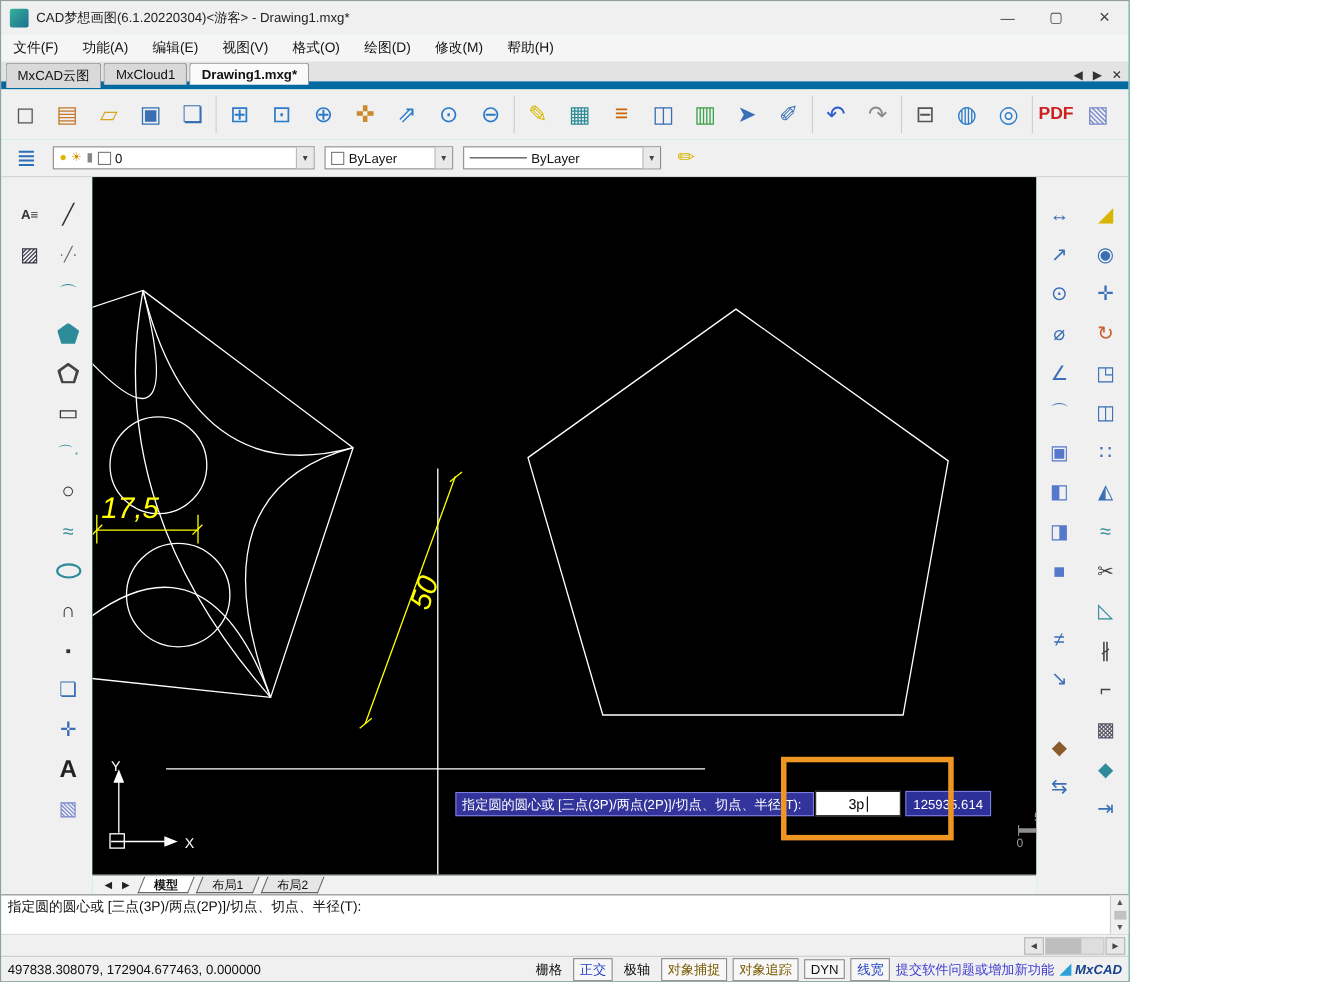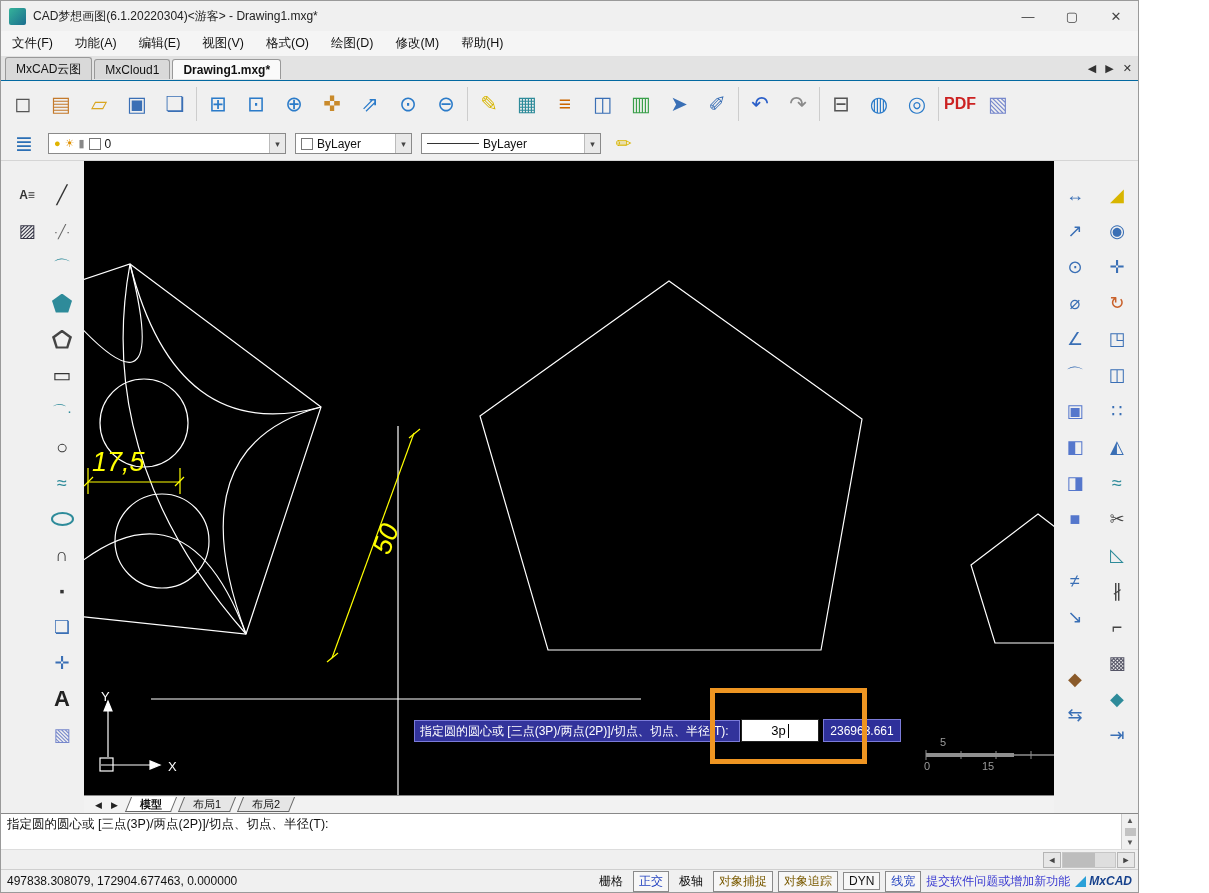--- a/index.html
+++ b/index.html
@@ -1,29 +1,29 @@
 <!DOCTYPE html>
 <html><head>
 <meta charset="utf-8">
 <style>
 *{margin:0;padding:0;box-sizing:border-box}
 html,body{width:1209px;height:893px}
 body{font-family:"Liberation Sans","DejaVu Sans",sans-serif;font-size:12px;color:#111}
-.app{width:1139px;height:893px;background:#5eead4;display:flex;flex-direction:column;overflow:hidden;border:1px solid #9a9a9a;position:relative}
+.app{width:1027px;height:893px;background:#5eead4;display:flex;flex-direction:column;overflow:hidden;border:1px solid #9a9a9a;position:relative}
 
 .titlebar{height:30px;flex:0 0 auto;display:flex;align-items:center;padding-left:8px;background:#f0f0f0}
 .app-ico{width:17px;height:17px;border-radius:2px;background:linear-gradient(135deg,#35b39a 0%,#1b6e8f 100%);margin-right:7px}
 .title-text{font-size:12px;color:#222}
 .win-controls{margin-left:auto;display:flex}
 .win-btn{width:44px;height:30px;display:flex;align-items:center;justify-content:center;font-size:13px;color:#444}
 
 .menubar{height:26px;flex:0 0 auto;display:flex;align-items:center;background:#f5f5f5;border-bottom:1px solid #e2e2e2}
 .menu-item{padding:0 11px;height:100%;display:flex;align-items:center;font-size:12.5px}
 
-.tabbar{height:24px;flex:0 0 auto;background:#e3e3e3;display:flex;align-items:center;padding-left:4px;position:relative;border-bottom:1px solid #0369a1}
+.tabbar{height:24px;flex:0 0 auto;background:#e3e3e3;display:flex;align-items:flex-start;padding-left:4px;position:relative;border-bottom:7px solid #0369a1}
 .doc-tab{padding:3px 10px 2px;border:1px solid #999;border-bottom:none;background:#d9d9d9;margin-right:2px;border-radius:3px 3px 0 0;font-size:12px;white-space:nowrap}
 .doc-tab.active{background:#fafafa;font-weight:bold}
 .tab-ctrls{position:absolute;right:6px;top:5px;display:flex;gap:9px;color:#333;font-size:11px}
 
 .toolbar1{height:46px;flex:0 0 auto;display:flex;align-items:center;padding:0 3px;background:#f0f0f0}
 .tbtn{width:38px;height:40px;display:flex;align-items:center;justify-content:center;font-size:21px;border-radius:3px}
 .tbtn.small{font-size:16px;font-weight:bold}
 .tsep{width:1px;height:34px;background:#cdcdcd;margin:0 2px}
 .toolbar2{height:34px;flex:0 0 auto;display:flex;align-items:center;gap:9px;padding-left:8px;background:#f0f0f0;border-bottom:1px solid #d5d5d5}
 .layers-ico{font-size:22px;color:#2b6fb5;width:30px;text-align:center}
@@ -297,21 +297,21 @@
             <text x="995" y="585">35</text>
             <text x="840" y="609">0</text>
             <text x="898" y="609">15</text>
           </g>
         </svg>
         <div class="dyn-prompt">指定圆的圆心或 [三点(3P)/两点(2P)]/切点、切点、半径(T):</div>
         <div class="dyn-input">
             <span>3p</span>
             <span class="caret"></span>
           </div>
-        <div class="dyn-value">236963.661</div>
+        <div class="dyn-value">125935.614</div>
         <div class="annot-rect"></div>
       </div>
       <div class="layout-strip">
         <span class="lt-nav">◀</span>
         <span class="lt-nav">▶</span>
         <span class="ltab active">
             <span>模型</span>
           </span>
         <span class="ltab">
             <span>布局1</span>

